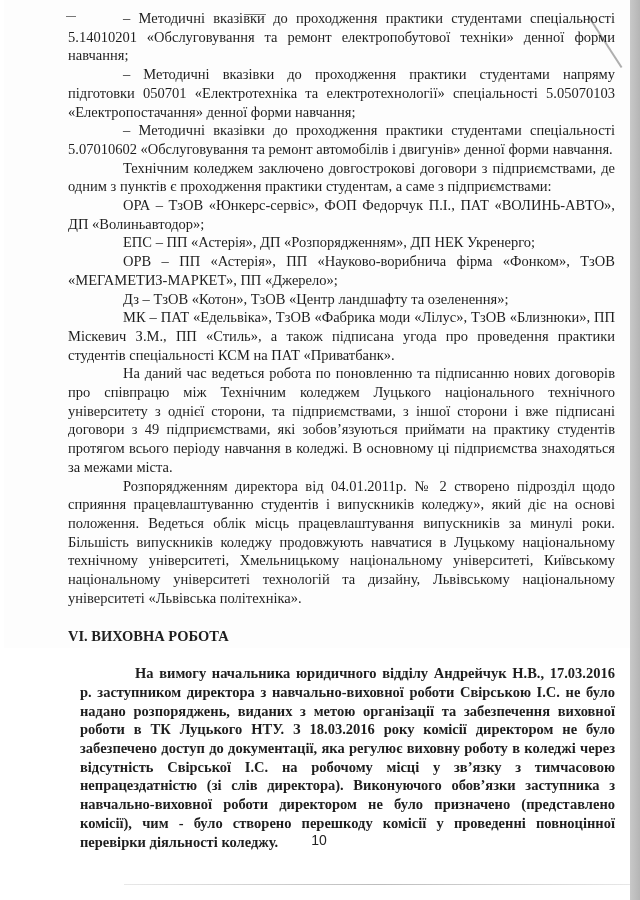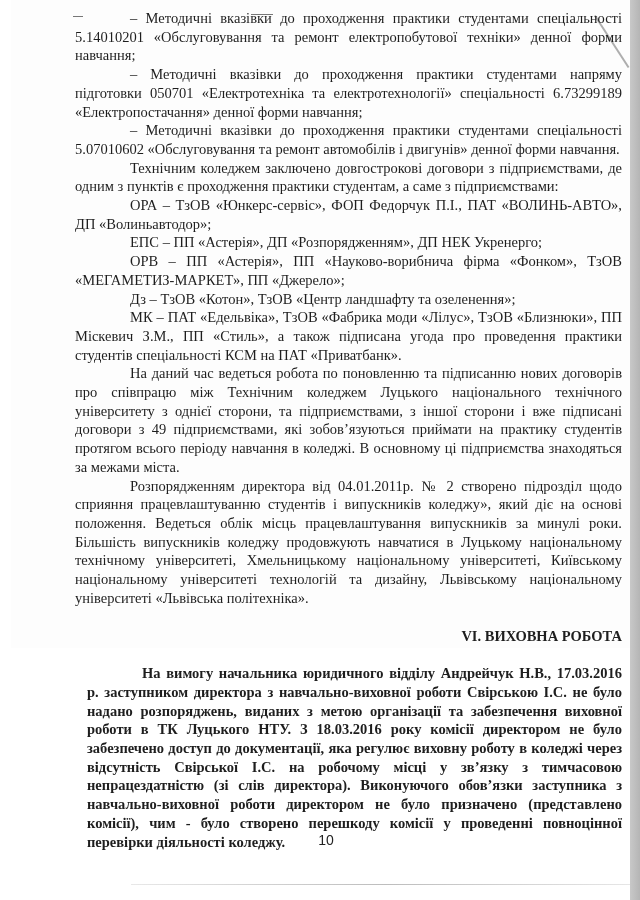--- a/index.html
+++ b/index.html
@@ -3,21 +3,21 @@
 <meta charset="utf-8">
 <style>
   html, body { margin: 0; padding: 0; }
   body {
     width: 640px; height: 900px; overflow: hidden;
     background: #ffffff; position: relative;
     font-family: "Liberation Serif", "DejaVu Serif", serif;
     color: #1e1e1e;
   }
   .page {
-    position: absolute; left: 11px; top: 0; width: 630px; height: 648px;
+    position: absolute; left: 4px; top: 0; width: 630px; height: 648px;
     background: #fdfdfd;
   }
   .right-strip {
     position: absolute; right: 0; top: 0; width: 10px; height: 900px;
     background: linear-gradient(to right, #c8c8c8, #b5b5b5);
   }
   .fold-mark {
     position: absolute; left: 583px; top: 16px; width: 2px; height: 62px;
     background: #9a9a9a; transform: rotate(-33deg); transform-origin: top left;
     opacity: .8;
@@ -29,42 +29,42 @@
     position: absolute; top: 884px; left: 120px; width: 510px; height: 1px;
     background: linear-gradient(to right, #e8e8e8, #bdbdbd, #e8e8e8);
   }
   .text {
     position: absolute; left: 64px; top: 9px; width: 547px;
     font-size: 14.5px; line-height: 18.7px;
     text-align: justify;
   }
   .text p { margin: 0; text-indent: 55px; }
   .heading {
-    text-align: right; font-weight: bold; text-indent: 0 !important;
+    text-align: left; font-weight: bold; text-indent: 0 !important;
     margin-top: 19px !important; margin-bottom: 19px !important;
     font-size: 14.5px;
   }
   .bold p, p.bold { font-weight: bold; margin-left: 12px; }
   .pagenum {
     position: absolute; left: 0; width: 630px; top: 832px;
     text-align: center; font-family: Liberation Sans, sans-serif;
     font-size: 14px; color: #222;
   }
 </style>
 </head>
 <body>
 
 <div class="page">
   <div class="top-dash" style="left:62px;width:10px;"></div>
   <div class="top-dash" style="left:240px;width:22px;top:14px;"></div>
   <div class="fold-mark"></div>
 
   <div class="text">
     <p>– Методичні вказівки до проходження практики студентами спеціальності 5.14010201 «Обслуговування та ремонт електропобутової техніки» денної форми навчання;</p>
-    <p>– Методичні вказівки до проходження практики студентами напряму підготовки 050701 «Електротехніка та електротехнології» спеціальності 6.73299189 «Електропостачання» денної форми навчання;</p>
+    <p>– Методичні вказівки до проходження практики студентами напряму підготовки 050701 «Електротехніка та електротехнології» спеціальності 5.05070103 «Електропостачання» денної форми навчання;</p>
     <p>– Методичні вказівки до проходження практики студентами спеціальності 5.07010602 «Обслуговування та ремонт автомобілів і двигунів» денної форми навчання.</p>
     <p>Технічним коледжем заключено довгострокові договори з підприємствами, де одним з пунктів є проходження практики студентам, а саме з підприємствами:</p>
     <p>ОРА – ТзОВ «Юнкерс-сервіс», ФОП Федорчук П.І., ПАТ «ВОЛИНЬ-АВТО», ДП «Волиньавтодор»;</p>
     <p>ЕПС – ПП «Астерія», ДП «Розпорядженням», ДП НЕК Укренерго;</p>
     <p>ОРВ – ПП «Астерія», ПП «Науково-ворибнича фірма «Фонком», ТзОВ «МЕГАМЕТИЗ-МАРКЕТ», ПП «Джерело»;</p>
     <p>Дз – ТзОВ «Котон», ТзОВ «Центр ландшафту та озеленення»;</p>
     <p>МК – ПАТ «Едельвіка», ТзОВ «Фабрика моди «Лілус», ТзОВ «Близнюки», ПП Міскевич З.М., ПП «Стиль», а також підписана угода про проведення практики студентів спеціальності КСМ на ПАТ «Приватбанк».</p>
     <p>На даний час ведеться робота по поновленню та підписанню нових договорів про співпрацю між Технічним коледжем Луцького національного технічного університету з однієї сторони, та підприємствами, з іншої сторони і вже підписані договори з 49 підприємствами, які зобов’язуються приймати на практику студентів протягом всього періоду навчання в коледжі. В основному ці підприємства знаходяться за межами міста.</p>
     <p>Розпорядженням директора від 04.01.2011р. № 2 створено підрозділ щодо сприяння працевлаштуванню студентів і випускників коледжу», який діє на основі положення. Ведеться облік місць працевлаштування випускників за минулі роки. Більшість випускників коледжу продовжують навчатися в Луцькому національному технічному університеті, Хмельницькому національному університеті, Київському національному університеті технологій та дизайну, Львівському національному університеті «Львівська політехніка».</p>
     <p class="heading">VI. ВИХОВНА РОБОТА</p>

